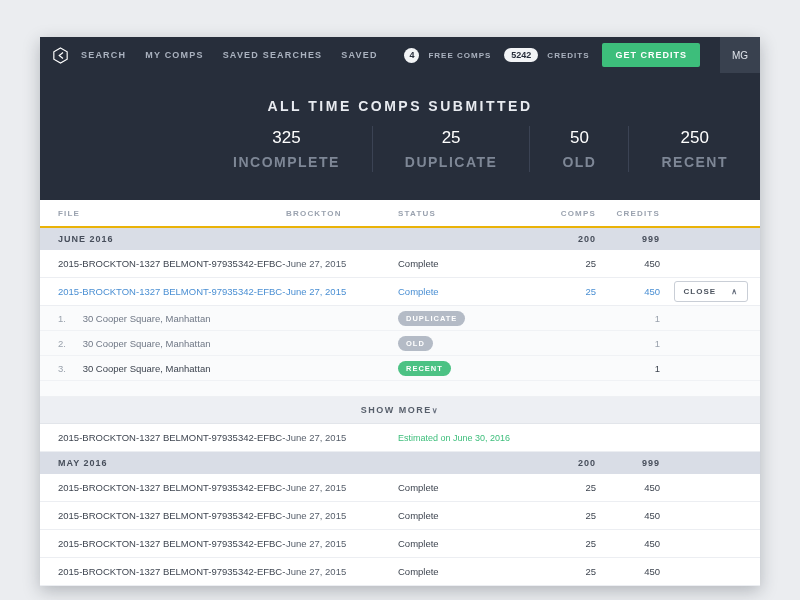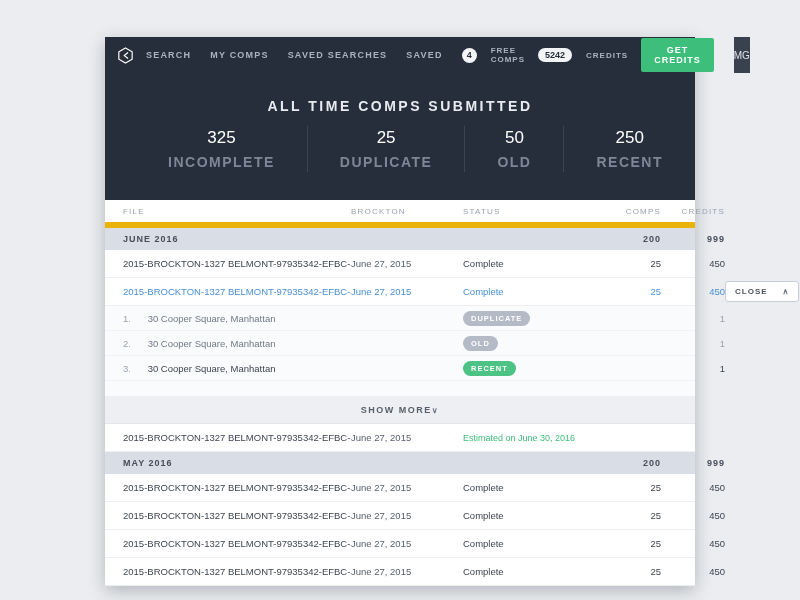--- a/index.html
+++ b/index.html
@@ -1,49 +1,49 @@
 <!DOCTYPE html>
 <html><head>
 <meta charset="utf-8">
 <style>
   *{box-sizing:border-box;margin:0;padding:0}
   html,body{width:800px;height:600px;overflow:hidden}
   body{background:#ebedf0;font-family:"Liberation Sans",sans-serif}
-  .card{width:590px;margin:37px auto 0;background:#fff;box-shadow:0 5px 16px rgba(35,42,54,.28)}
+  .card{width:720px;margin:37px auto 0;background:#fff;box-shadow:0 5px 16px rgba(35,42,54,.28)}
 
   
   .navbar{height:36px;background:#272e3b;display:flex;align-items:center}
   .logo{margin:0 13px;display:flex;align-items:center;cursor:pointer}
   .nav-item{font-size:9px;font-weight:bold;letter-spacing:1.2px;color:#aab2bf;margin-right:19px;cursor:pointer;white-space:nowrap}
   .nav-spacer{flex:1}
   .pill-group{display:flex;align-items:center;margin-right:13px}
   .count-circle{min-width:15px;height:15px;border-radius:8px;background:#f2f4f6;color:#272e3b;font-size:9px;font-weight:bold;display:flex;align-items:center;justify-content:center;padding:0 4px}
   .count-pill{border-radius:9px;background:#f2f4f6;color:#272e3b;font-size:9px;font-weight:bold;padding:2px 7px}
-  .pill-label{font-size:8px;font-weight:bold;letter-spacing:1px;color:#aab2bf;margin-left:14px}
+  .pill-label{font-size:8px;font-weight:bold;letter-spacing:1px;color:#aab2bf;margin-left:9px}
   .get-credits{border:0;background:#3dbe7b;color:#fff;font-family:inherit;font-size:9px;font-weight:bold;letter-spacing:1px;padding:7px 13px;border-radius:2px;cursor:pointer;margin-right:20px}
   .avatar{width:40px;height:36px;background:#39414f;color:#dfe3ea;font-size:10px;display:flex;align-items:center;justify-content:center;cursor:pointer}
 
   
   .hero{background:#272e3b;text-align:center;padding:25px 0 28px}
   .hero-title{color:#e8ebf0;font-size:14px;font-weight:bold;letter-spacing:2.5px;margin-bottom:12px}
   .stats{display:flex;justify-content:flex-end}
   .stat{padding:2px 32px;text-align:center}
   .stat + .stat{border-left:1px solid #3b4354}
   .stat-value{color:#fff;font-size:17px}
   .stat-label{color:#7e8796;font-size:14px;font-weight:bold;letter-spacing:1.5px;margin-top:6px}
 
   
   .row{display:flex;align-items:center}
   .c-file{flex:0 0 246px;padding-left:18px;overflow:hidden;white-space:nowrap}
   .c-sub{flex:0 0 112px}
   .c-status{flex:0 0 140px}
   .c-comps{flex:0 0 58px;text-align:right}
   .c-credits{flex:0 0 64px;text-align:right}
   .c-action{flex:1;display:flex;justify-content:flex-end;padding-right:12px}
-  .thead{height:28px;border-bottom:6px solid #eab308;color:#9aa2af;font-size:8px;font-weight:normal;letter-spacing:1.2px}
+  .thead{height:28px;border-bottom:2px solid #eab308;color:#9aa2af;font-size:8px;font-weight:bold;letter-spacing:1.2px}
   .group{height:22px;background:#d9dde6;color:#474e5b;font-size:9px;font-weight:bold;letter-spacing:1px}
   .frow{height:28px;border-bottom:1px solid #eceef2;font-size:9.5px;color:#3e4550;background:#fff;cursor:pointer}
   .frow .c-sub{color:#565e6a}
   .frow.selected .c-file,.frow.selected .c-sub,.frow.selected .c-status,
   .frow.selected .c-comps,.frow.selected .c-credits{color:#4a8fd3}
   .close-btn{display:inline-flex;align-items:flex-start;gap:15px;border:1px solid #c9ced6;background:#fff;border-radius:3px;color:#4e5560;font-size:8px;font-weight:bold;letter-spacing:1px;padding:5px 9px;cursor:pointer;font-family:inherit}
   .caret{font-size:8px;color:#6a7280}
   .drow{height:25px;background:#fafbfc;border-bottom:1px solid #f0f2f5;font-size:9.5px;color:#707886}
   .drow .num{display:inline-block;width:22px;color:#9aa2ad}
   .drow .c-credits{color:#9aa2ad}

